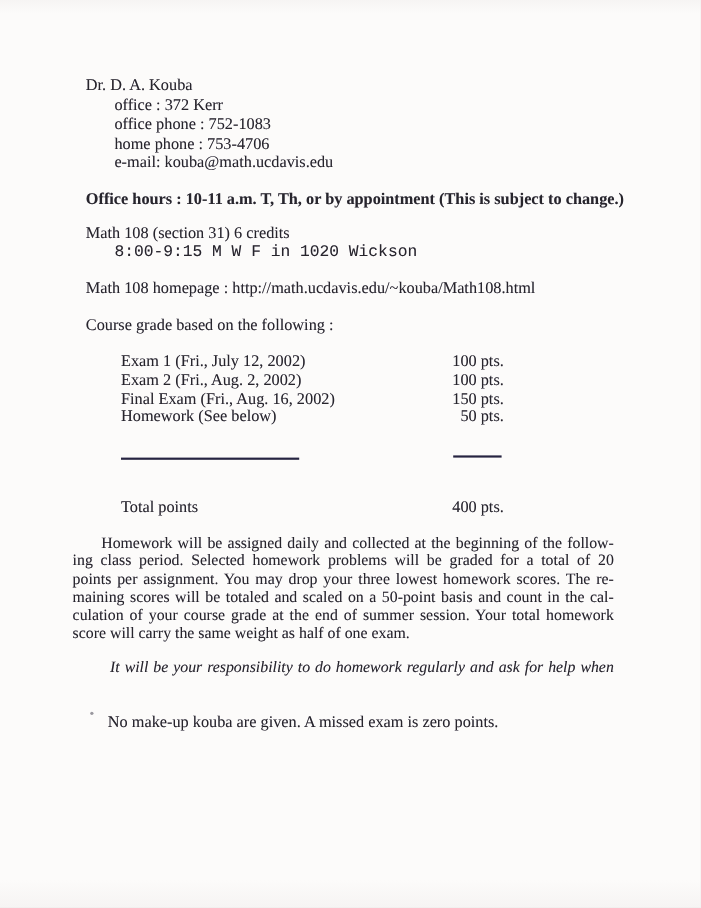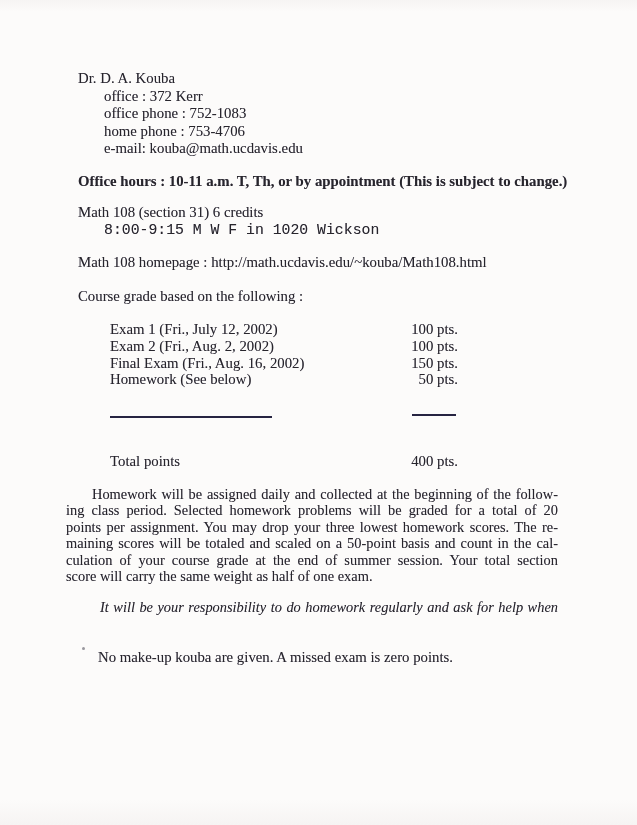--- a/index.html
+++ b/index.html
@@ -93,21 +93,21 @@
   <div class="abs" id="total-row">
     <span class="titem">Total points</span>
     <span class="tpts">400 pts.</span>
   </div>
 
   <div class="abs" id="hw-para">
     <div class="line">Homework will be assigned daily and collected at the beginning of the follow-</div>
     <div class="line">ing class period.  Selected homework problems will be graded for a total of 20</div>
     <div class="line">points per assignment.  You may drop your three lowest homework scores.  The re-</div>
     <div class="line">maining scores will be totaled and scaled on a 50-point basis and count in the cal-</div>
-    <div class="line">culation of your course grade at the end of summer session. Your total section</div>
+    <div class="line">culation of your course grade at the end of summer session. Your total homework</div>
     <div class="line last">score will carry the same weight as half of one exam.</div>
   </div>
 
   <div class="abs" id="resp-para">
     <div class="line">It will be your responsibility to do homework regularly and ask for help when</div>
   </div>
 
   <div class="abs speck"></div>
 
   <div class="abs" id="makeup">No make-up kouba are given.  A missed exam is zero points.</div>

